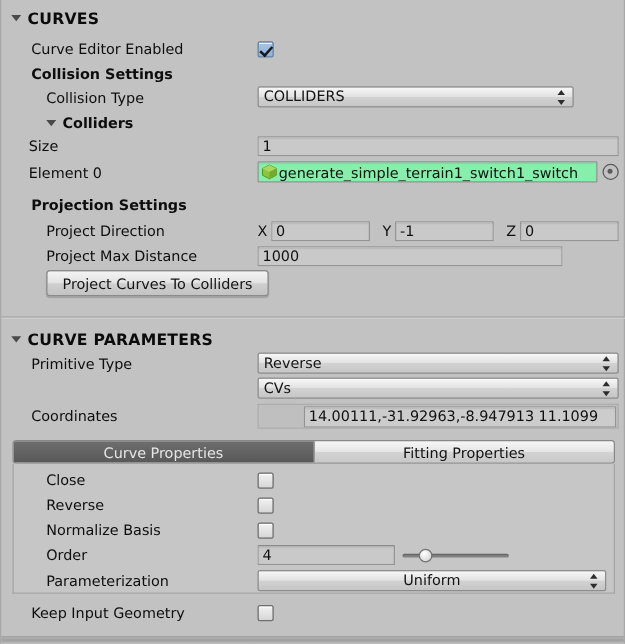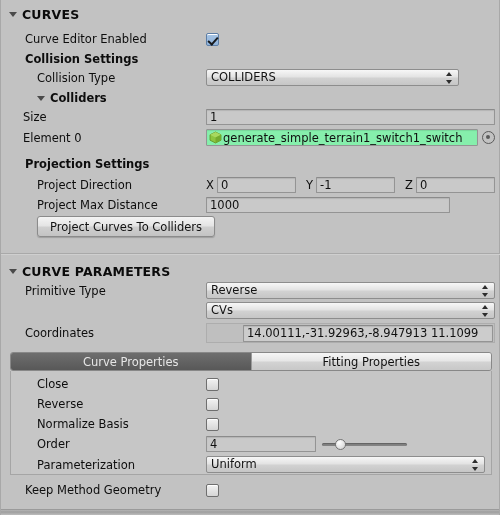--- a/index.html
+++ b/index.html
@@ -508,31 +508,31 @@
       <div class="slider">
         <div class="track"></div>
         <div class="thumb" id="order-thumb" style="left: calc(22% - 5.5px);"></div>
       </div>
     </div>
   </div>
 
   <div class="row" style="position:absolute;left:0;top:455px;width:500px;height:19px;">
     <span class="label ind2">Parameterization</span>
     <div class="field-col">
-      <div class="popup" style="width:279px;">
+      <div class="popup" style="width:279px;justify-content:center;">
         <span class="popup-text">Uniform</span>
         <span class="updown">
           <span class="ua"></span>
             <span class="da"></span>
         </span>
       </div>
     </div>
   </div>
 
   <div class="row" style="position:absolute;left:0;top:481px;width:500px;">
-    <span class="label ind1">Keep Method Geometry</span>
+    <span class="label ind1">Keep Input Geometry</span>
     <div class="field-col">
       <div class="checkbox"></div>
     </div>
   </div>
 
   <div class="bottom-edge"></div>
 </div>
 
 </body></html>

